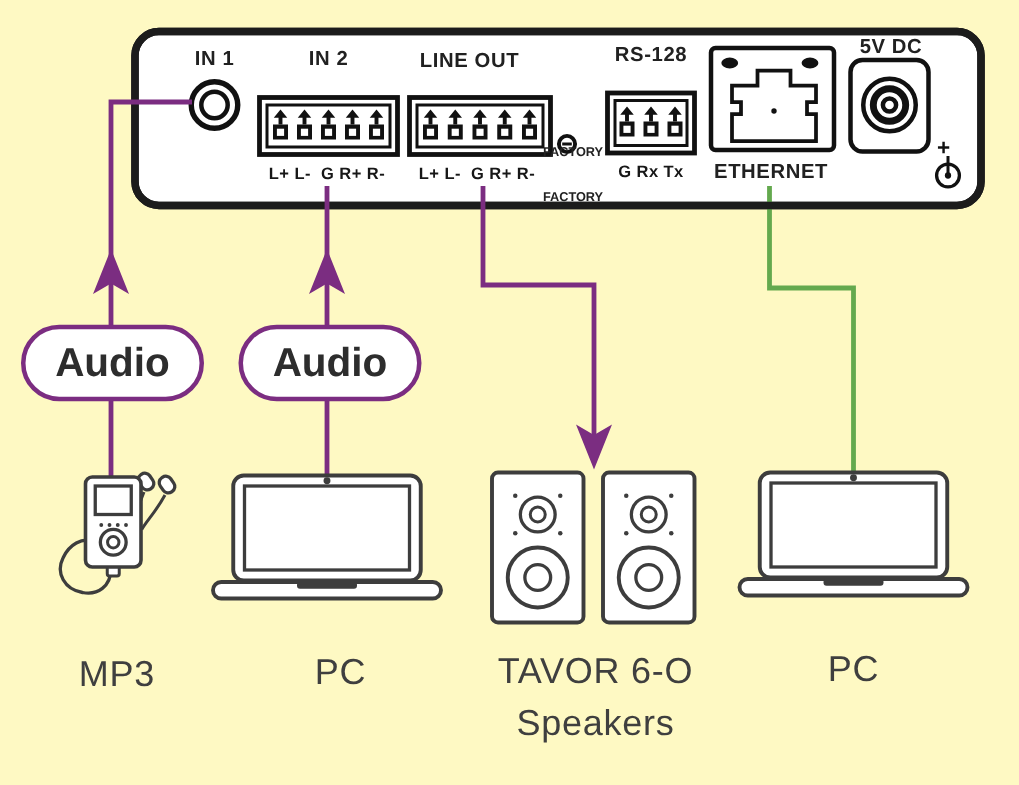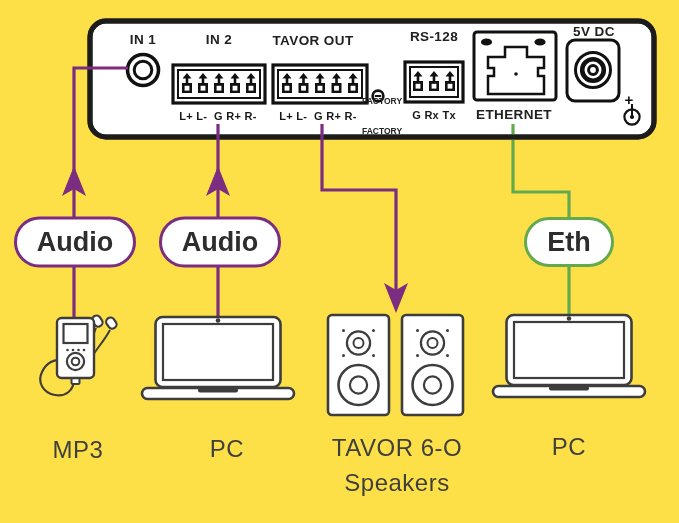--- a/index.html
+++ b/index.html
@@ -4,21 +4,21 @@
 <style>
   :root{
     --purple:#7B2D81;
     --green:#64A94E;
     --panel-stroke:#1c1c1c;
     --icon-stroke:#3d3d3d;
     --label-color:#3f3f3f;
   }
   html,body{margin:0;padding:0;background:#fff;}
   .canvas{
-    position:relative;width:679px;height:523px;background:#fde047;overflow:hidden;
+    position:relative;width:679px;height:523px;background:#fef9c3;overflow:hidden;
     font-family:"Liberation Sans",sans-serif;
   }
   .canvas svg{position:absolute;left:0;top:0;}
   .lbl{
     position:absolute;transform:translate(-50%,-50%);
     white-space:pre;color:#1f1f1f;text-align:center;
     font-family:"Liberation Sans",sans-serif;
   }
   .port-label{font-size:13.5px;font-weight:600;letter-spacing:.4px;color:#212121;}
   .pin-label{font-size:11px;font-weight:bold;letter-spacing:.3px;color:#171717;}
@@ -161,21 +161,21 @@
     </g>
 
     <use href="#laptop" transform="translate(218,317)"></use>
     <use href="#speaker" transform="translate(328,315)"></use>
     <use href="#speaker" transform="translate(402,315)"></use>
     <use href="#laptop" transform="translate(569,315)"></use>
   </svg>
 
   <div class="lbl port-label" style="left:143px;top:39px;">IN 1</div>
   <div class="lbl port-label" style="left:219px;top:39px;">IN 2</div>
-  <div class="lbl port-label" style="left:313px;top:40px;">TAVOR OUT</div>
+  <div class="lbl port-label" style="left:313px;top:40px;">LINE OUT</div>
   <div class="lbl port-label" style="left:434px;top:36px;">RS-128</div>
   <div class="lbl port-label" style="left:514px;top:114px;">ETHERNET</div>
   <div class="lbl port-label" style="left:594px;top:31px;">5V DC</div>
 
   <div class="lbl pin-label" style="left:218px;top:116px;">L+ L-  G R+ R-</div>
   <div class="lbl pin-label" style="left:318px;top:116px;">L+ L-  G R+ R-</div>
   <div class="lbl pin-label" style="left:434px;top:115px;">G Rx Tx</div>
 
   <div class="lbl tiny-label" style="left:382px;top:116px;">
     <div>FACTORY</div>
@@ -183,23 +183,20 @@
   </div>
 
   <div class="lbl plus-label" style="left:629px;top:99px;">+</div>
 
   <div class="oval oval-purple" style="left:75px;top:242px;width:116px;height:45px;">
     <span>Audio</span>
   </div>
   <div class="oval oval-purple" style="left:220px;top:242px;width:116px;height:45px;">
     <span>Audio</span>
   </div>
-  <div class="oval oval-green" style="left:569px;top:242px;width:84px;height:44px;">
-    <span>Eth</span>
-  </div>
 
   <div class="lbl device-label" style="left:78px;top:450px;">MP3</div>
   <div class="lbl device-label" style="left:227px;top:449px;">PC</div>
   <div class="lbl device-label" style="left:397px;top:448px;">TAVOR 6-O</div>
   <div class="lbl device-label" style="left:397px;top:483px;">Speakers</div>
   <div class="lbl device-label" style="left:569px;top:447px;">PC</div>
 
 </div>
 
 </body></html>

